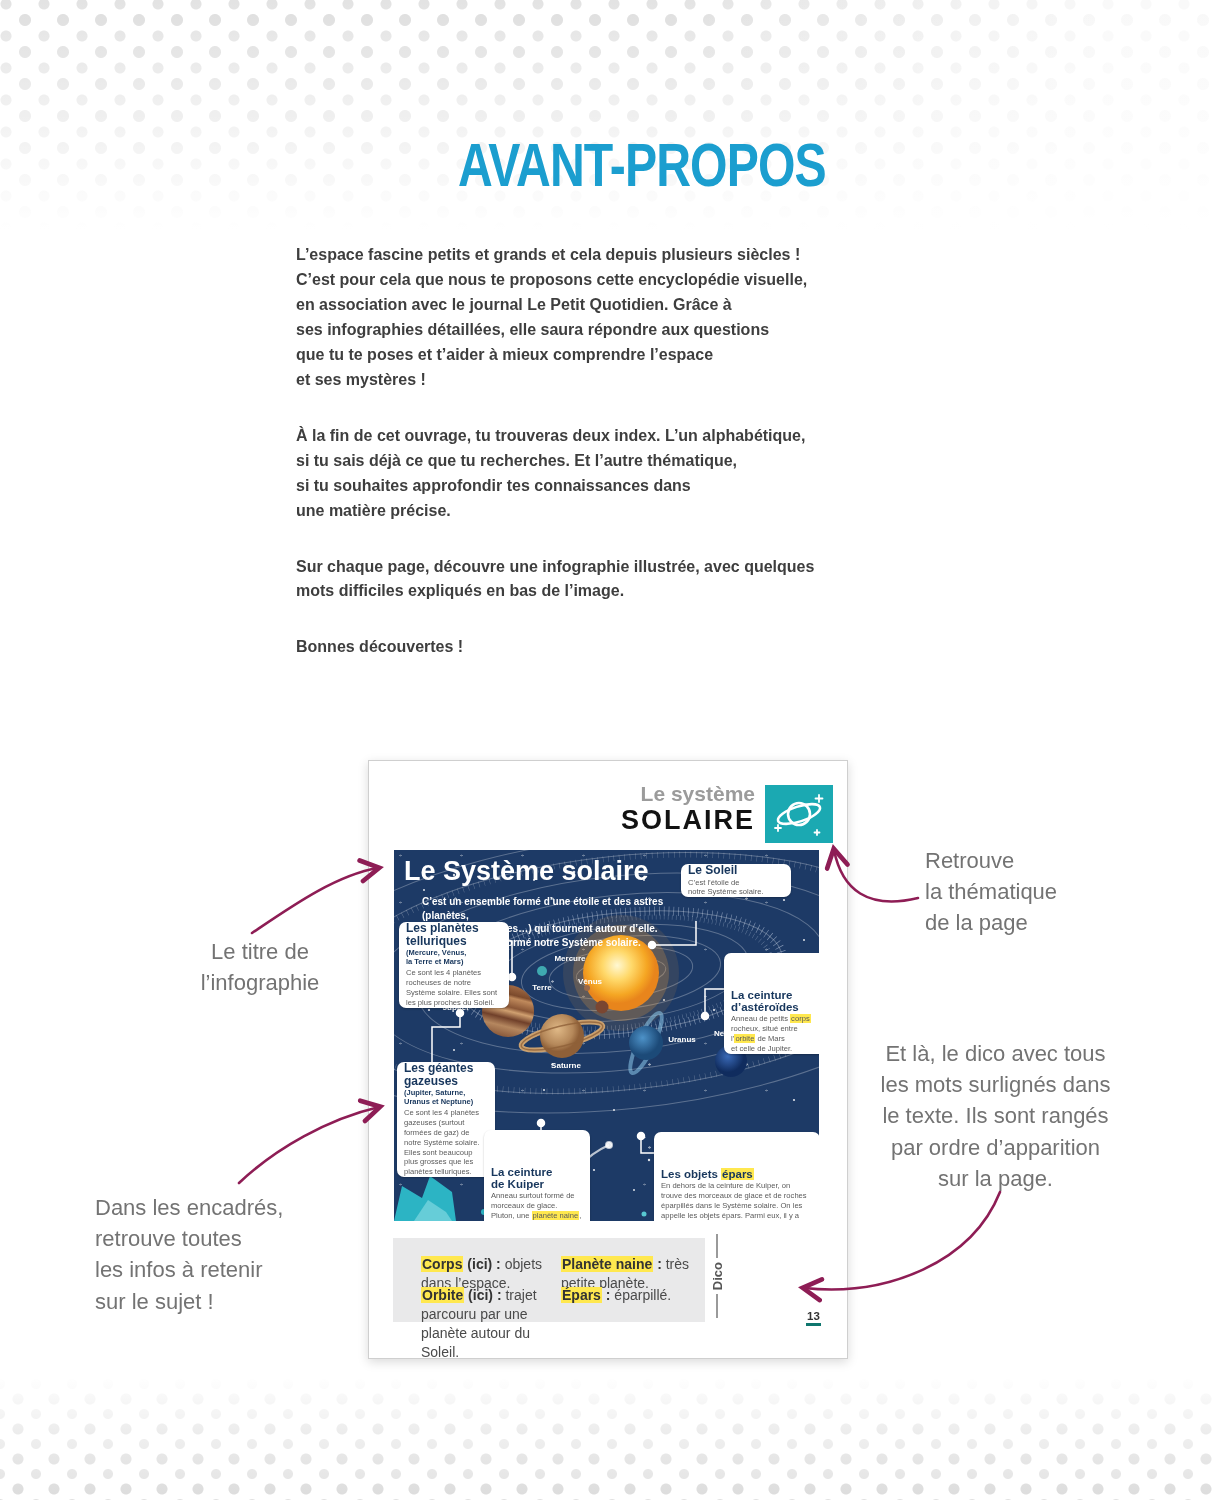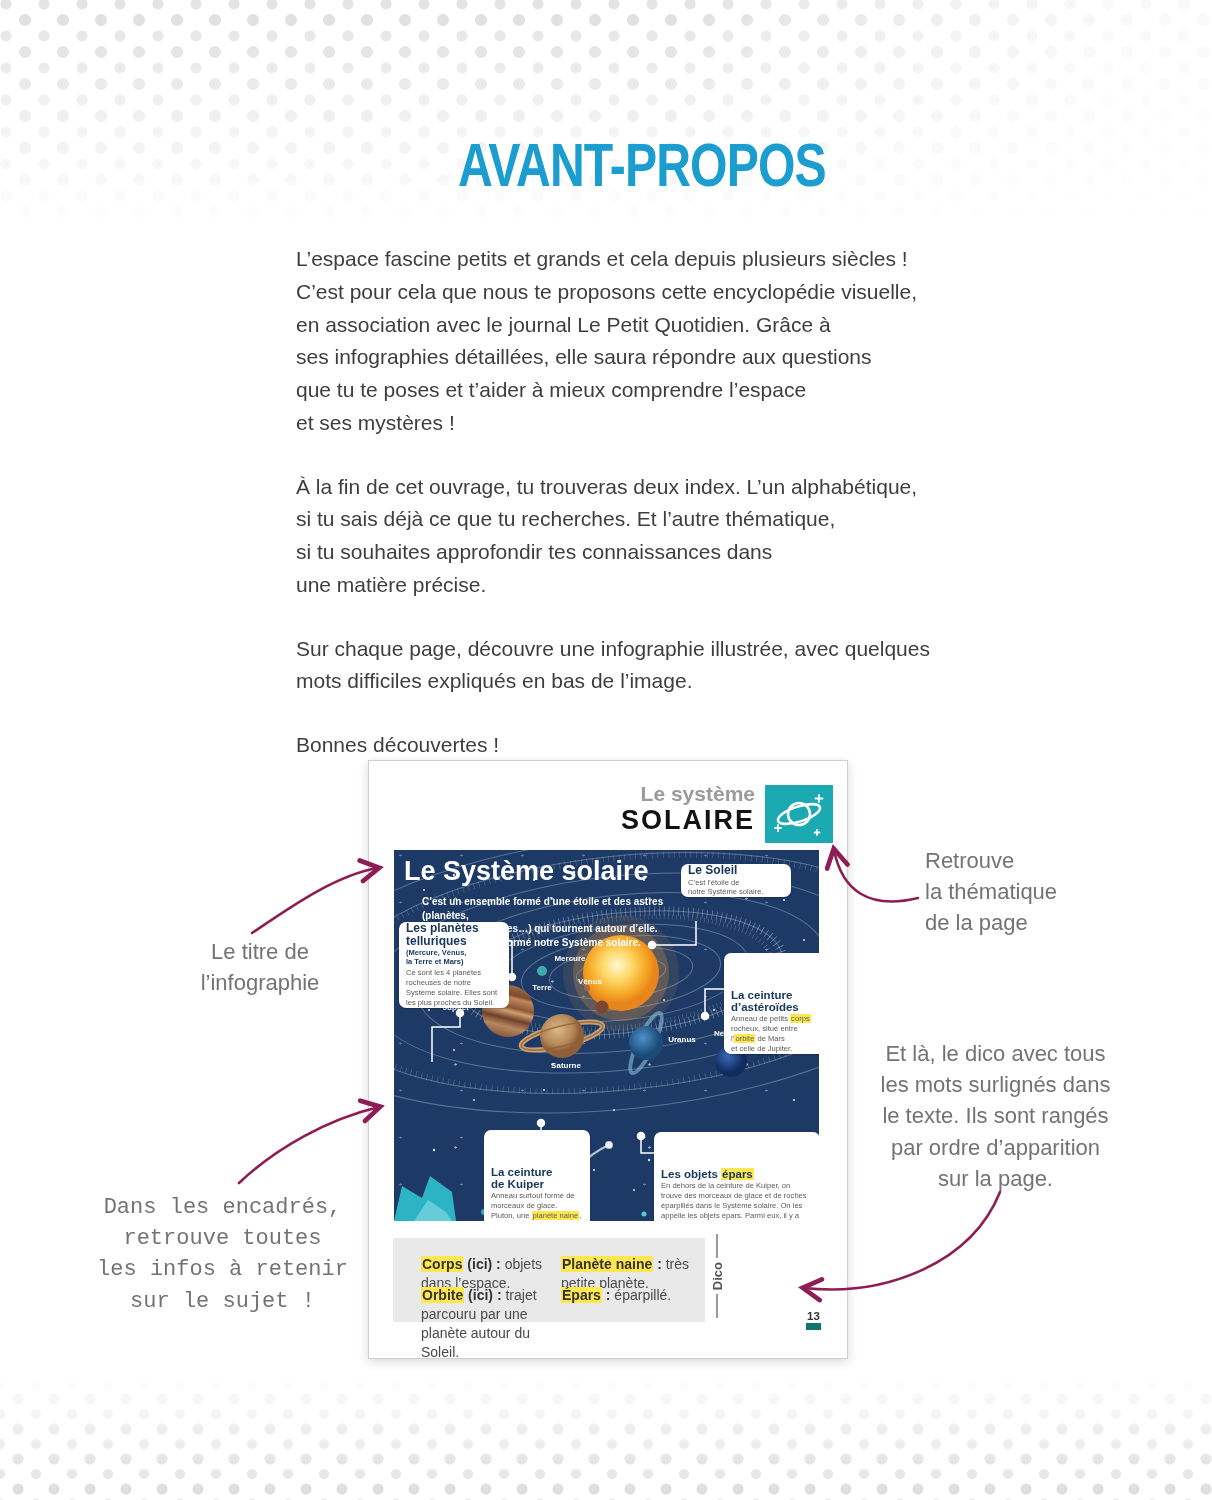--- a/index.html
+++ b/index.html
@@ -24,21 +24,21 @@
   .dots-bottom::after{content:"";position:absolute;inset:0;
     background:linear-gradient(to top,rgba(255,255,255,0) 0%,rgba(255,255,255,.5) 55%,#fff 95%);}
 
   
   .avant{position:absolute;top:132px;left:0;width:100%;text-align:center;padding-left:36px;}
   .avant span{display:inline-block;font-weight:800;font-size:56px;letter-spacing:-1px;
     color:#1b9ecf;transform:scale(.86,1.08);transform-origin:center;}
 
   
   .intro{position:absolute;left:296px;top:243px;width:660px;color:#3e3e3e;
-    font-size:21px;line-height:1.56;}
+    font-size:16px;line-height:1.56;font-weight:bold;}
   .intro p{margin:0 0 31px 0;}
   .preline{white-space:pre-line;}
 
   
   .card{position:absolute;left:368px;top:760px;width:478px;height:597px;background:#fff;
     border:1px solid #cfcfcf;box-shadow:0 3px 10px rgba(0,0,0,.15);}
   .theme-head{position:absolute;top:22px;right:92px;text-align:right;line-height:1.08;}
   .theme-l1{font-size:21px;font-weight:bold;color:#9b9b9b;}
   .theme-l2{font-size:27px;font-weight:800;color:#121212;letter-spacing:2px;}
   .theme-icon{position:absolute;top:24px;right:14px;width:68px;height:58px;background:#1ba9b2;}
@@ -71,27 +71,27 @@
   .dico-box{position:absolute;left:24px;top:477px;width:312px;height:84px;background:#e9e9ea;}
   .dico-entry{position:absolute;font-size:14px;line-height:1.35;color:#4a4a4a;width:125px;}
   .dico-entry b{color:#333;}
   .de1{left:28px;top:17px;} .de2{left:28px;top:48px;} .de3{left:168px;top:17px;width:140px;} .de4{left:168px;top:48px;}
   .dico-side{position:absolute;left:339px;top:473px;width:18px;height:96px;display:flex;
     flex-direction:column;align-items:center;}
   .dico-line{width:1.5px;height:24px;background:#9a9a9a;}
   .dico-word{writing-mode:vertical-rl;transform:rotate(180deg);font-weight:bold;font-size:13px;
     color:#555;margin:4px 0;}
   .pagenum{position:absolute;left:437px;top:549px;font-size:11.5px;font-weight:800;color:#333;
-    border-bottom:7px solid #0f766e;padding:0 1px 1px 1px;}
+    border-bottom:3px solid #0f766e;padding:0 1px 1px 1px;}
 
   
   .ann{position:absolute;color:#737373;font-size:22px;line-height:1.42;}
   .ann-theme{left:925px;top:845px;width:220px;text-align:left;}
   .ann-title{left:160px;top:936px;width:200px;text-align:center;}
-  .ann-boxes{left:95px;top:1192px;width:255px;text-align:center;font-family:Liberation Mono, monospace;}
+  .ann-boxes{left:95px;top:1192px;width:255px;}
   .ann-dico{left:858px;top:1038px;width:275px;text-align:center;}
 
   .arrows{position:absolute;left:0;top:0;pointer-events:none;}
   svg text{font-family:"Liberation Sans",sans-serif;}
 </style>
 </head>
 <body>
 
 <div id="page">
 
@@ -310,20 +310,27 @@
 notre Système solaire.</div>
       </div>
 
       <div class="co co-ast">
         <div class="co-title preline">La ceinture
 d’astéroïdes</div>
         <div class="co-body preline"><span>Anneau de petits </span><span class="hl">corps</span><span> rocheux, situé entre l’</span><span class="hl">orbite</span><span> de Mars
 et celle de Jupiter.</span></div>
       </div>
 
+      <div class="co co-gea">
+        <div class="co-title preline">Les géantes
+gazeuses</div>
+        <div class="co-sub preline">(Jupiter, Saturne,
+Uranus et Neptune)</div>
+        <div class="co-body">Ce sont les 4 planètes gazeuses (surtout formées de gaz) de notre Système solaire. Elles sont beaucoup plus grosses que les planètes telluriques.</div>
+      </div>
 
       <div class="co co-kui">
         <div class="co-title preline">La ceinture
 de Kuiper</div>
         <div class="co-body"><span>Anneau surtout formé de morceaux de glace. Pluton, une </span><span class="hl">planète naine</span><span>, est le plus gros objet de la ceinture de Kuiper.</span></div>
       </div>
 
       <div class="co co-epa">
         <div class="co-title"><span>Les objets </span><span class="hl">épars</span></div>
         <div class="co-body">En dehors de la ceinture de Kuiper, on trouve des morceaux de glace et de roches éparpillés dans le Système solaire. On les appelle les objets épars. Parmi eux, il y a Éris, une planète naine.</div>

